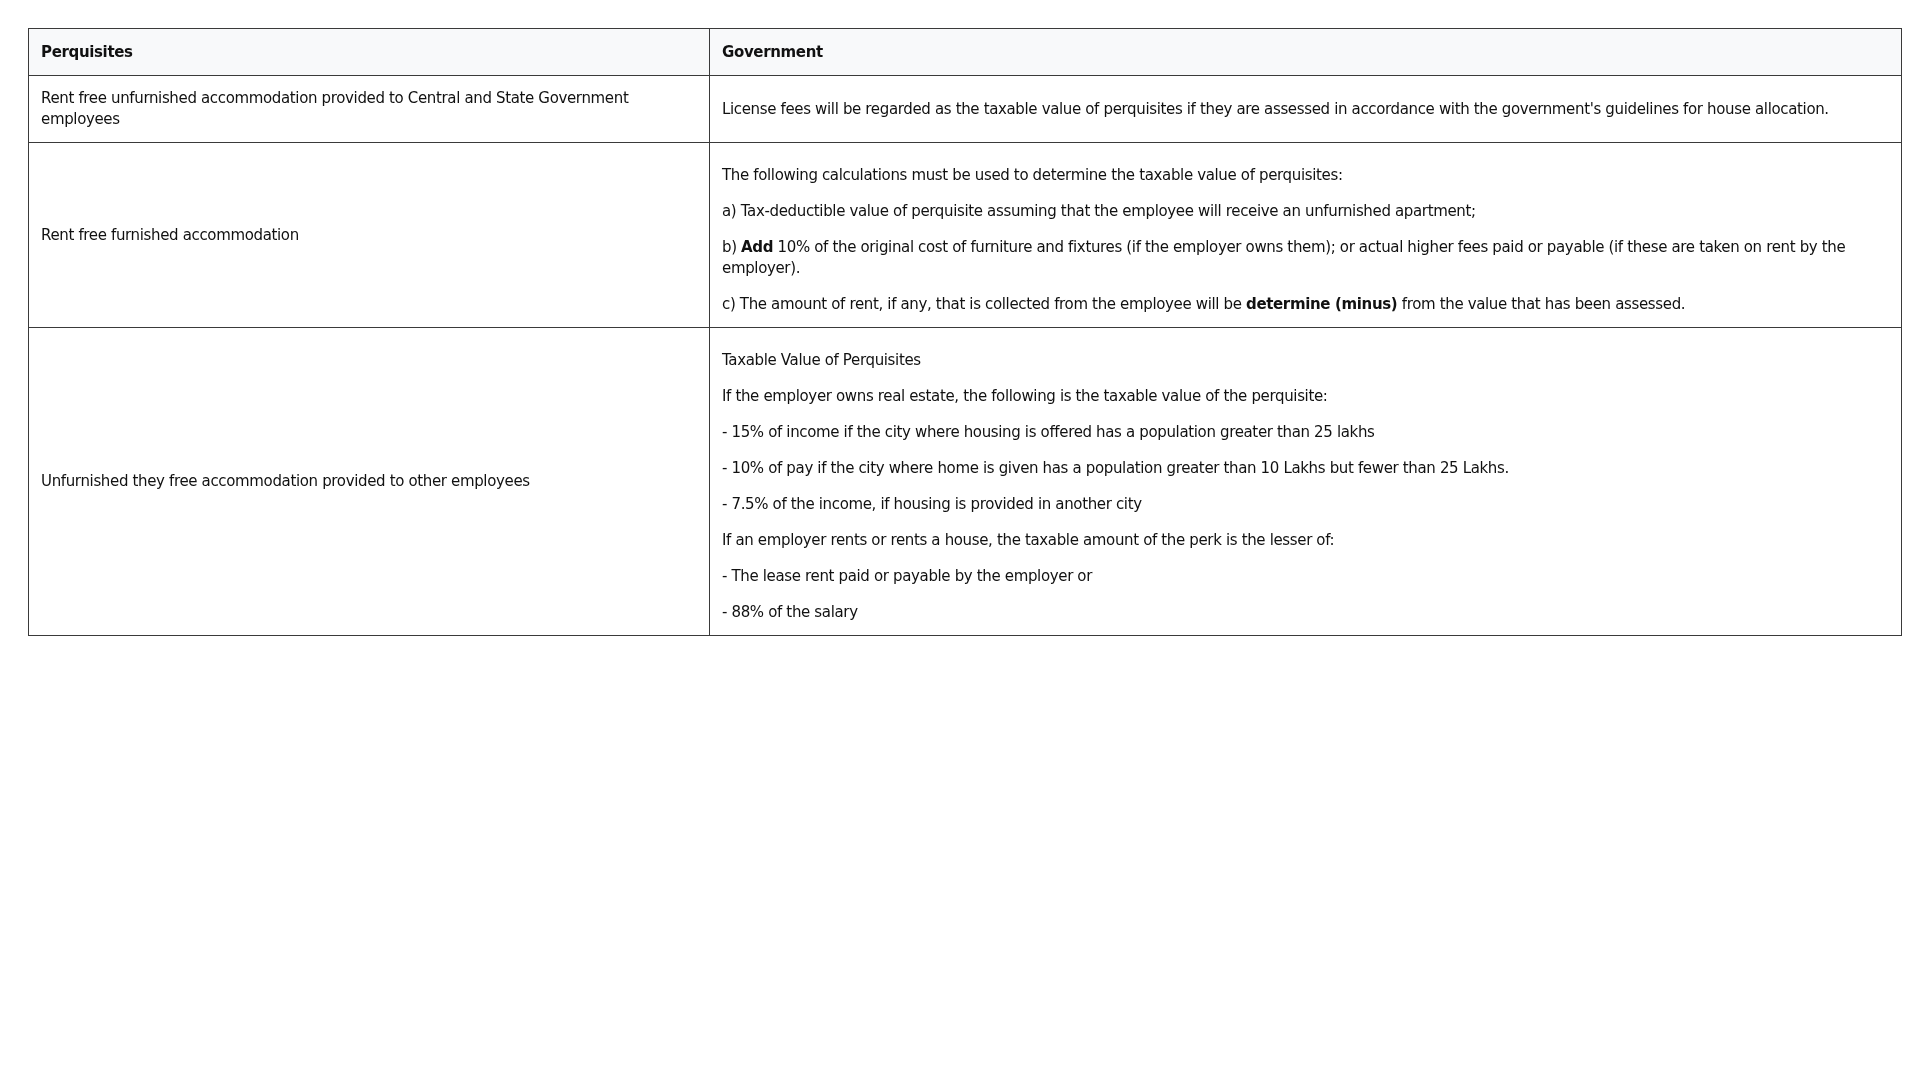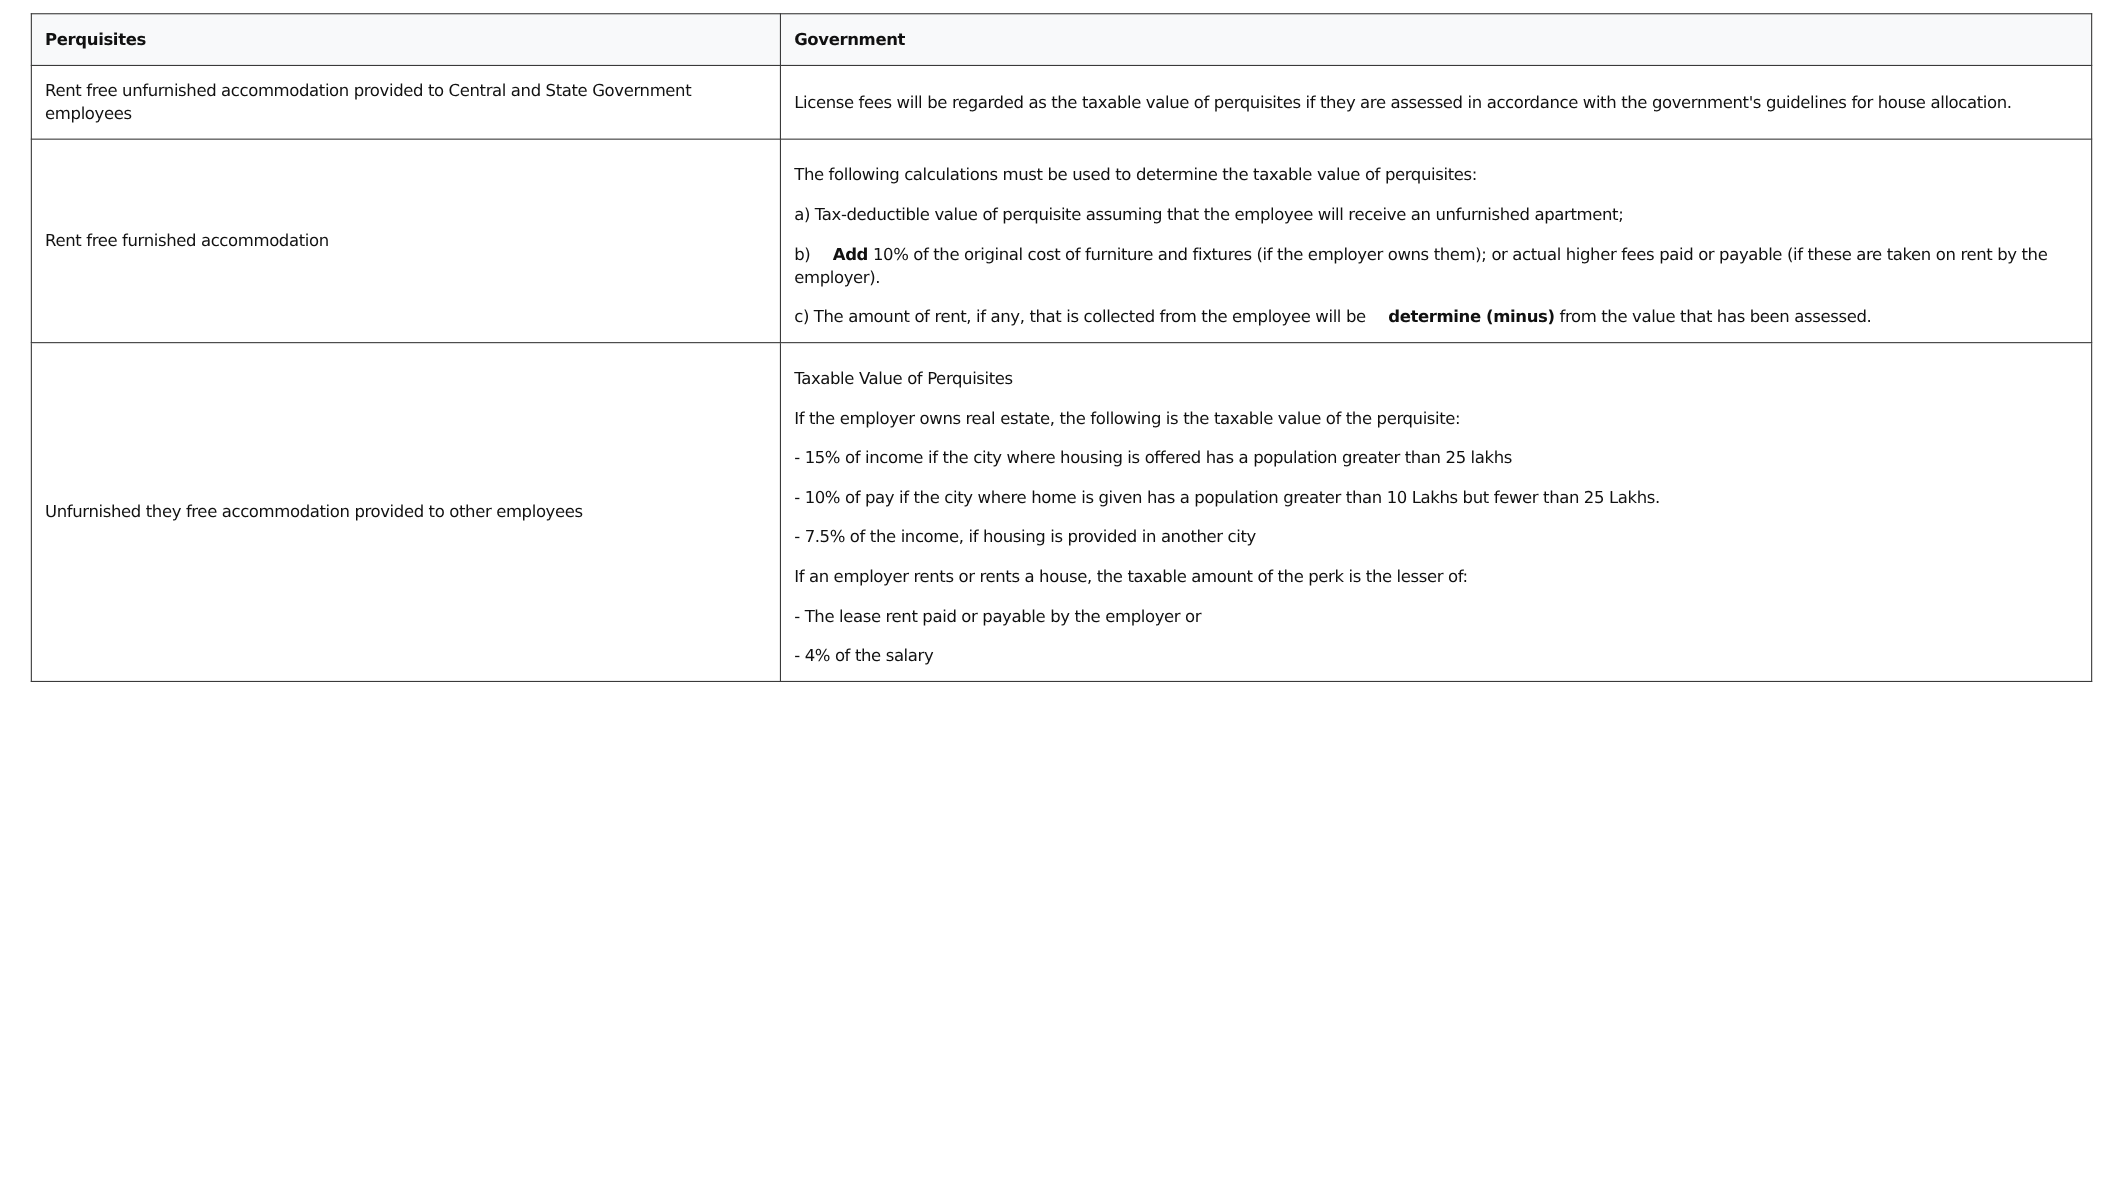--- a/index.html
+++ b/index.html
@@ -11,21 +11,21 @@
       overflow: hidden;
     }
     body {
       font-family: "DejaVu Sans", "Liberation Sans", sans-serif;
       color: #111111;
       font-size: 15px;
     }
     .wrap {
       position: absolute;
       left: 28px;
-      top: 12px;
+      top: 28px;
       width: 1874px;
     }
     table {
       border-collapse: collapse;
       width: 100%;
       table-layout: fixed;
     }
     col.c1 { width: 681px; }
     col.c2 { width: auto; }
     th, td {
@@ -52,21 +52,21 @@
     }
     td.single {
       padding-top: 12px;
       padding-bottom: 12px;
     }
     td.multi {
       padding-top: 22px;
       padding-bottom: 12px;
     }
     .u { }
-    b { font-weight: bold; margin-left: 16px; }
+    b { font-weight: bold; }
   </style>
 </head>
 <body>
 
 <div class="wrap">
   <table>
     <colgroup>
         <col class="c1">
         <col class="c2">
       </colgroup>
@@ -95,18 +95,18 @@
       <tr>
         <td>Unfurnished they free accommodation provided to other employees</td>
         <td class="multi">
           <p class="u">Taxable Value of Perquisites</p>
           <p>If the employer owns real estate, the following is the taxable value of the perquisite:</p>
           <p>- 15% of income if the city where housing is offered has a population greater than 25 lakhs</p>
           <p>- 10% of pay if the city where home is given has a population greater than 10 Lakhs but fewer than 25 Lakhs.</p>
           <p>- 7.5% of the income, if housing is provided in another city</p>
           <p>If an employer rents or rents a house, the taxable amount of the perk is the lesser of:</p>
           <p>- The lease rent paid or payable by the employer or</p>
-          <p>- 4% of the salary</p>
+          <p>- 88% of the salary</p>
         </td>
       </tr>
     </tbody>
   </table>
 </div>
 
 </body></html>

